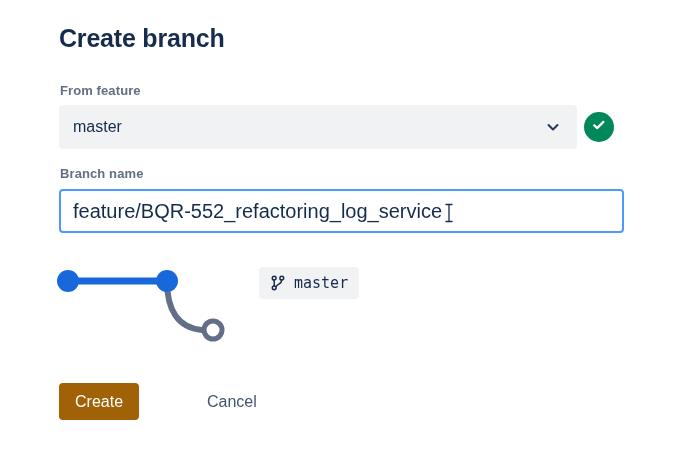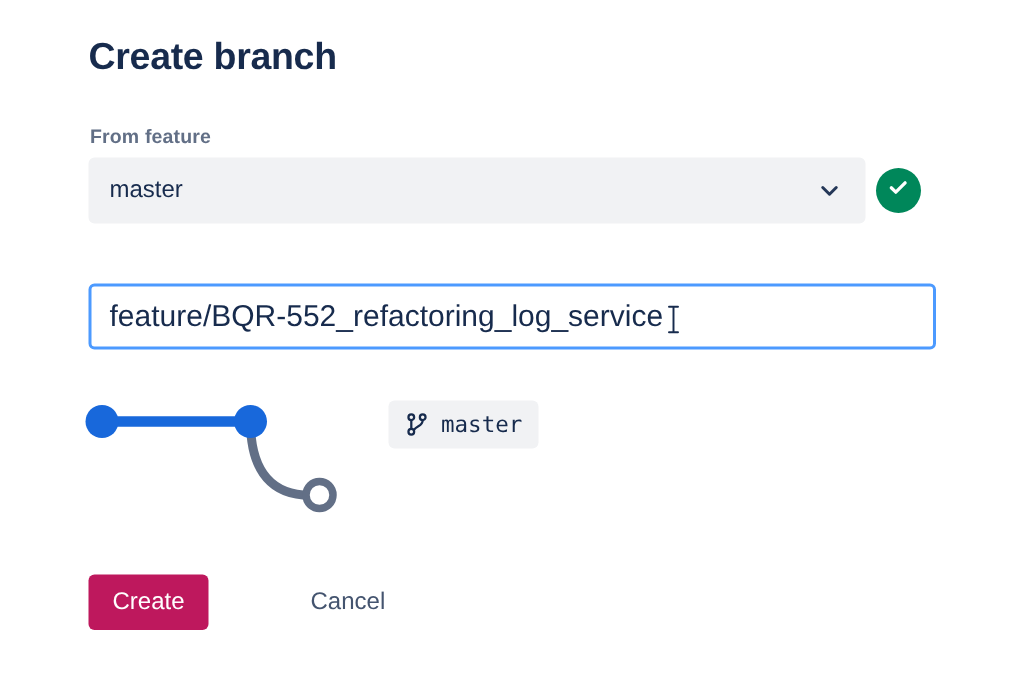--- a/index.html
+++ b/index.html
@@ -170,21 +170,21 @@
     overflow: hidden;
   }
 
   
   .btn-create {
     position: absolute;
     left: 59px;
     top: 383px;
     height: 37px;
     padding: 0 16px;
-    background: #be185d;
+    background: #a16207;
     color: #ffffff;
     border: none;
     border-radius: 4px;
     font-family: "Liberation Sans", sans-serif;
     font-size: 16px;
     line-height: 37px;
     cursor: pointer;
     display: flex;
     align-items: center;
     justify-content: center;
@@ -226,20 +226,21 @@
     </div>
     <div class="success-badge">
       <span>
         <svg width="18" height="18" viewBox="0 0 18 18" aria-hidden="true">
           <path d="M4.2 9.2 L7.2 12.1 L13.4 5.9" fill="none" stroke="#ffffff" stroke-width="2.2" stroke-linecap="round" stroke-linejoin="round"></path>
         </svg>
       </span>
     </div>
   </div>
 
+  <div class="field-label label-branch-name">Branch name</div>
   <input class="text-input" type="text" value="feature/BQR-552_refactoring_log_service" placeholder="Branch name" style="">
 
   <div class="mouse-cursor">
     <svg width="12" height="20" viewBox="0 0 12 20" aria-hidden="true">
       <path d="M3 1.5 H9 M6 1.5 V18.5 M3 18.5 H9" fill="none" stroke="#172B4D" stroke-width="1.3" stroke-linecap="round"></path>
     </svg>
   </div>
 
   <div class="branch-graph">
     <svg width="180" height="90" viewBox="0 0 180 90" aria-hidden="true">

